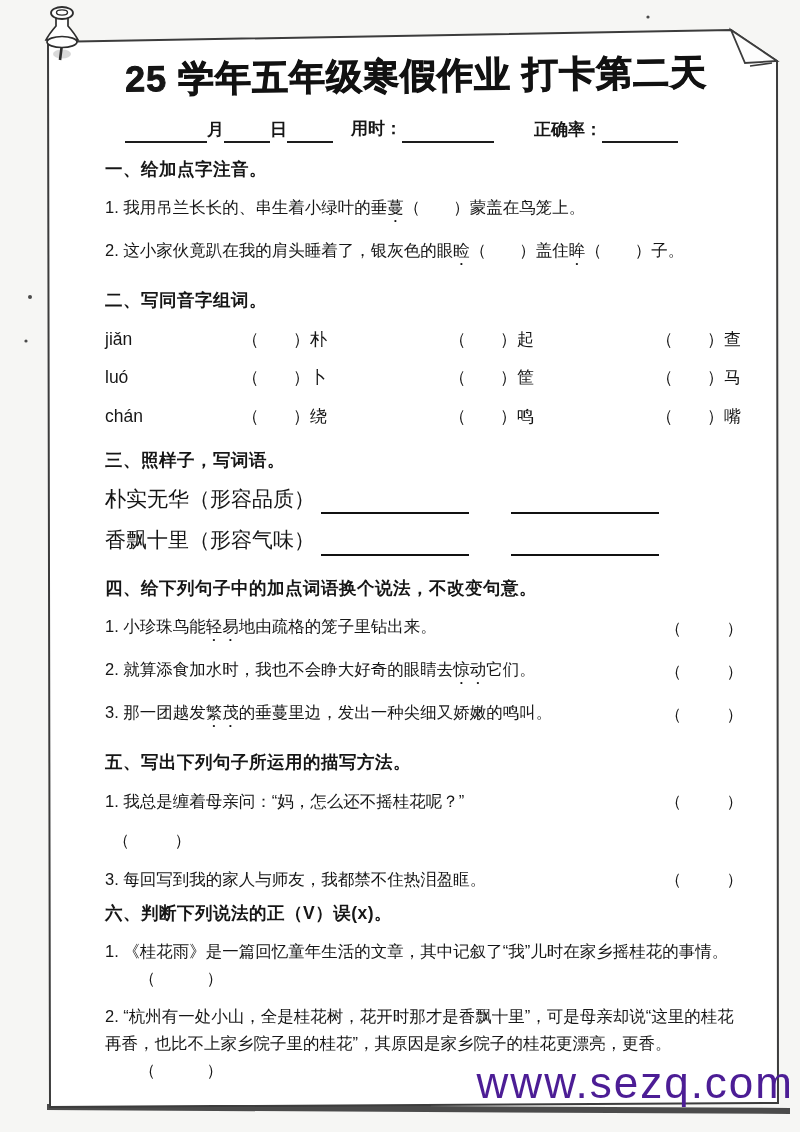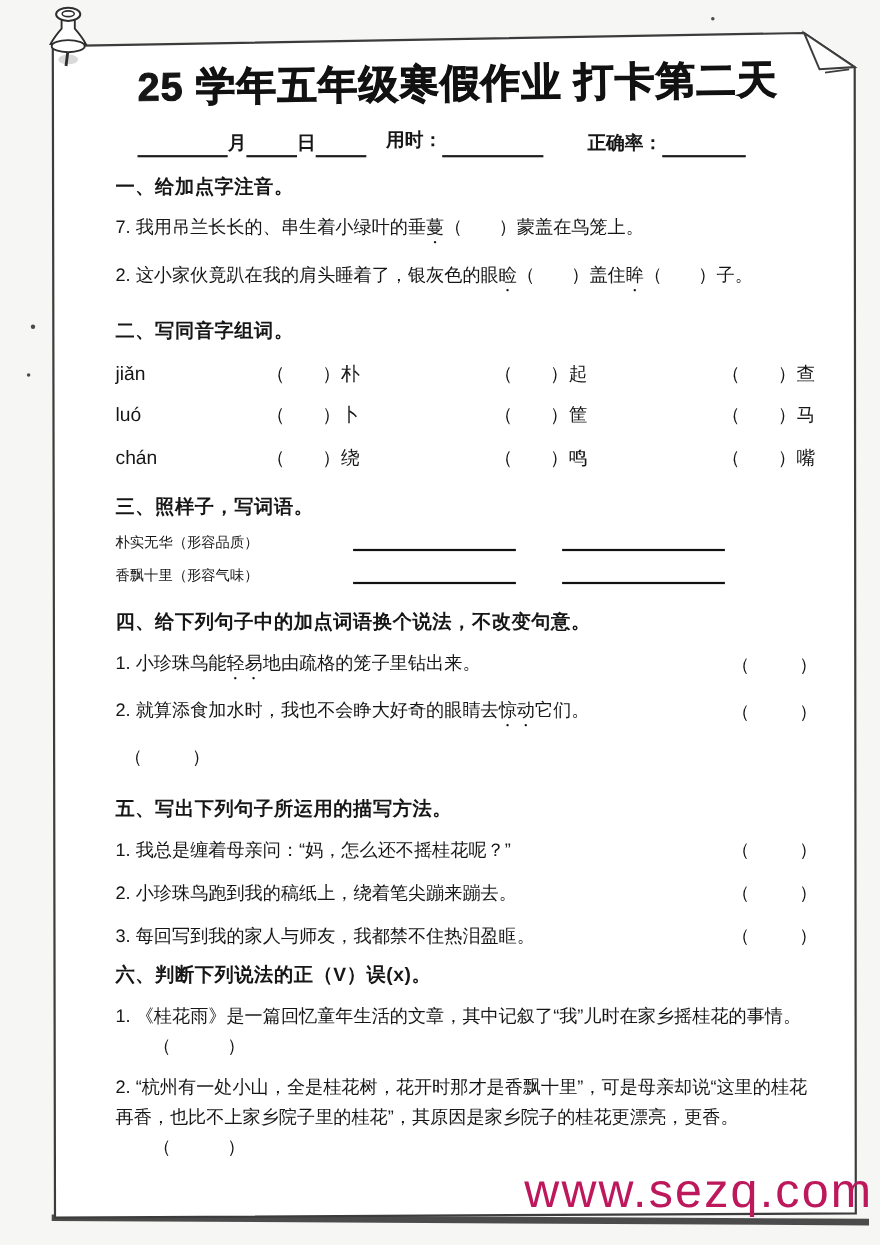--- a/index.html
+++ b/index.html
@@ -11,21 +11,21 @@
   }
   .stage { position: relative; width: 800px; height: 1132px; overflow: hidden; }
   .paper-art { position: absolute; left: 0; top: 0; }
 
   .watermark {
     position: absolute;
     right: 6px;
     bottom: 24px;
     font-size: 44px;
     letter-spacing: 2px;
-    color: #be185d;
+    color: #4c1d95;
     font-weight: 400;
     z-index: 3;
   }
 
   .content {
     position: absolute;
     left: 105px;
     top: 50px;
     width: 642px;
     z-index: 2;
@@ -73,21 +73,21 @@
   .s2-row {
     display: grid;
     grid-template-columns: 98px 168px 168px 1fr;
     font-size: 17px;
     margin-top: 13px;
     align-items: baseline;
     gap: 39px;
   }
   .pinyin { font-size: 17.5px; }
 
-  .s3-row { display: flex; align-items: center; margin-top: 11px; font-size: 13px; }
+  .s3-row { display: flex; align-items: flex-end; margin-top: 11px; font-size: 21px; }
   .s3-label { width: 212px; flex: 0 0 auto; }
   .wline { width: 148px; border-bottom: 2.5px solid #111; height: 1.2em; margin-left: 4px; }
   .wline2 { margin-left: 42px; }
 
   .para { margin-top: 12px; line-height: 1.62; }
   .inline-ans { margin-left: 34px; letter-spacing: 6px; }
   .wide-paren { letter-spacing: 4px; }
 </style>
 </head>
 <body>
@@ -130,21 +130,21 @@
       <span>日</span>
       <span class="blank b48"></span>
       <span class="gap18">用时：</span>
       <span class="blank b92"></span>
       <span class="gap40">正确率：</span>
       <span class="blank b78"></span>
     </div>
 
     <div class="sec-heading">一、给加点字注音。</div>
     <div class="item">
-      <span>7. 我用吊兰长长的、串生着小绿叶的垂</span><span class="dotted">蔓</span><span>（　　）蒙盖在鸟笼上。</span>
+      <span>1. 我用吊兰长长的、串生着小绿叶的垂</span><span class="dotted">蔓</span><span>（　　）蒙盖在鸟笼上。</span>
     </div>
     <div class="item">
       <span>2. 这小家伙竟趴在我的肩头睡着了，银灰色的眼</span><span class="dotted">睑</span><span>（　　）盖住</span><span class="dotted">眸</span><span>（　　）子。</span>
     </div>
 
     <div class="sec-heading" style="margin-top:20px">二、写同音字组词。</div>
     <div class="s2-row">
       <span class="pinyin">jiǎn</span>
       <span>（　　）朴</span>
       <span>（　　）起</span>
@@ -178,30 +178,30 @@
     <div class="sec-heading" style="margin-top:20px">四、给下列句子中的加点词语换个说法，不改变句意。</div>
     <div class="item flexrow">
       <span class="txt"><span>1. 小珍珠鸟能</span><span class="dotted">轻易</span><span>地由疏格的笼子里钻出来。</span></span>
       <span class="ans wide-paren">（　　）</span>
     </div>
     <div class="item flexrow">
       <span class="txt"><span>2. 就算添食加水时，我也不会睁大好奇的眼睛去</span><span class="dotted">惊动</span><span>它们。</span></span>
       <span class="ans wide-paren">（　　）</span>
     </div>
     <div class="item flexrow">
+      <span class="txt"><span>3. 那一团越发</span><span class="dotted">繁茂</span><span>的垂蔓里边，发出一种尖细又娇嫩的鸣叫。</span></span>
       <span class="ans wide-paren">（　　）</span>
     </div>
 
     <div class="sec-heading" style="margin-top:20px">五、写出下列句子所运用的描写方法。</div>
     <div class="item flexrow">
       <span class="txt">1. 我总是缠着母亲问：“妈，怎么还不摇桂花呢？”</span>
       <span class="ans wide-paren">（　　）</span>
     </div>
     <div class="item flexrow">
-      <span class="txt">2. 小珍珠鸟跑到我的稿纸上，绕着笔尖蹦来蹦去。</span>
       <span class="ans wide-paren">（　　）</span>
     </div>
     <div class="item flexrow">
       <span class="txt">3. 每回写到我的家人与师友，我都禁不住热泪盈眶。</span>
       <span class="ans wide-paren">（　　）</span>
     </div>
 
     <div class="sec-heading" style="margin-top:8px">六、判断下列说法的正（V）误(x)。</div>
     <div class="para">
       <span>1. 《桂花雨》是一篇回忆童年生活的文章，其中记叙了“我”儿时在家乡摇桂花的事情。</span><span class="inline-ans">（　　）</span>

